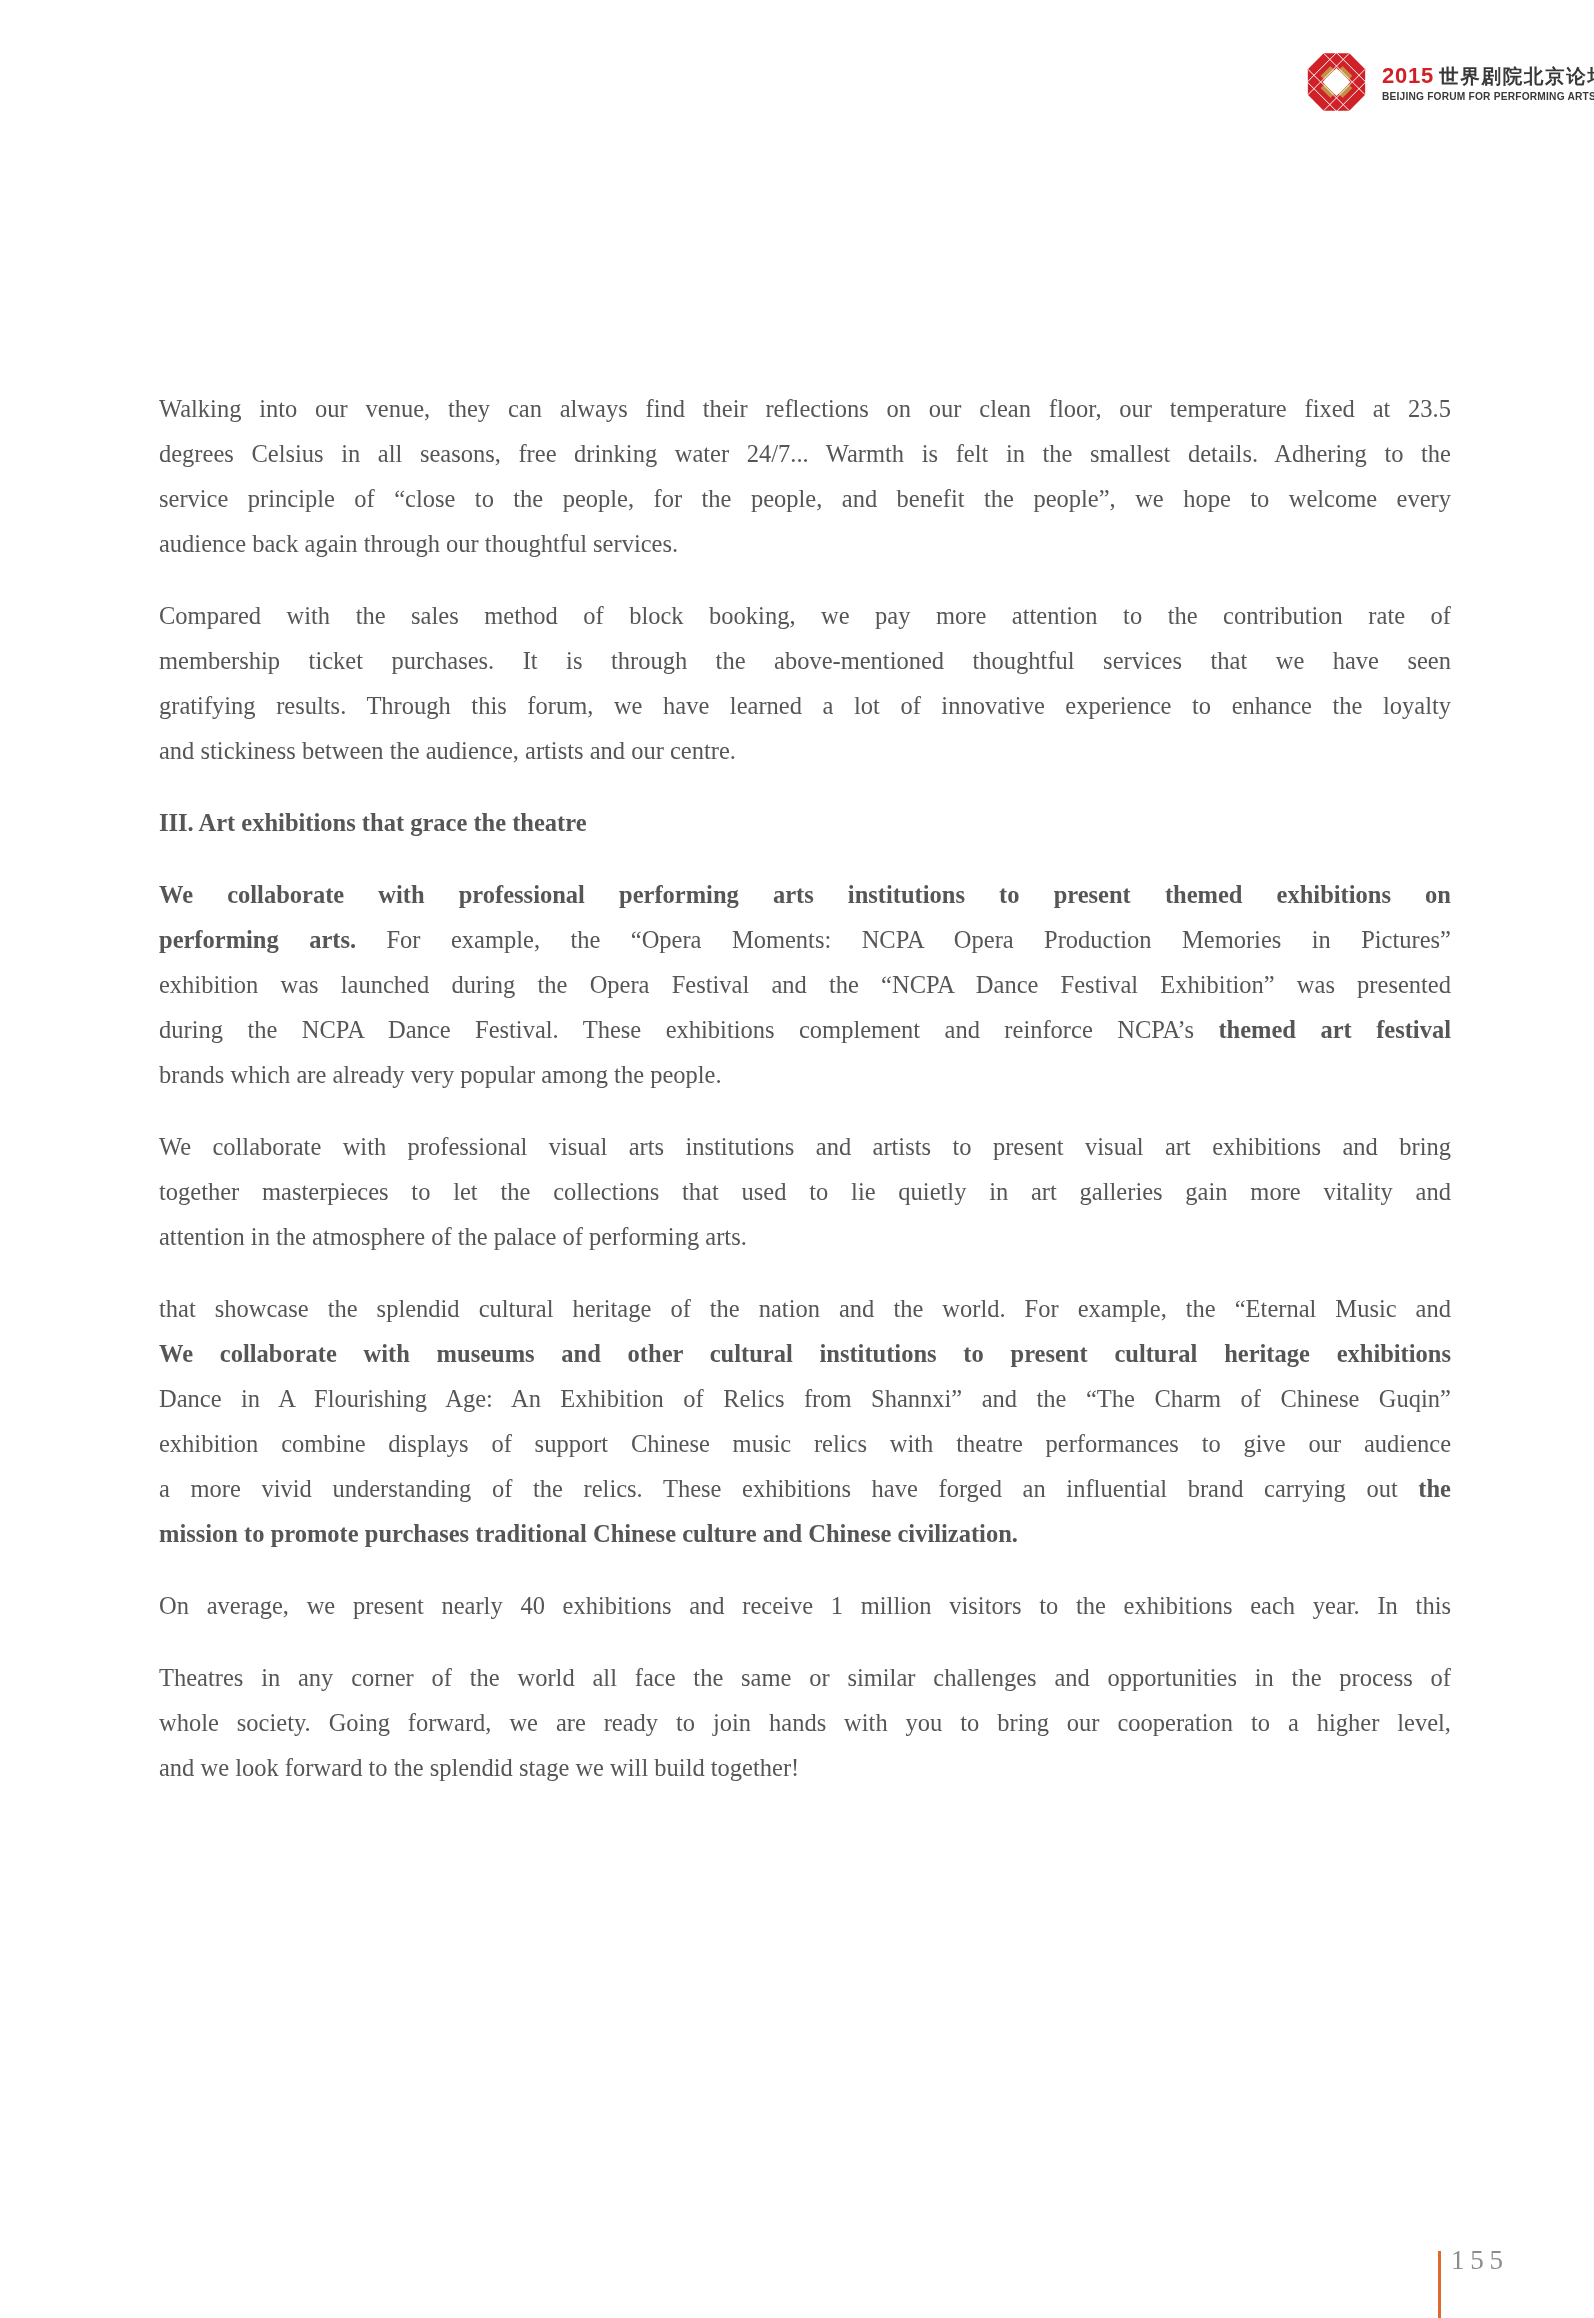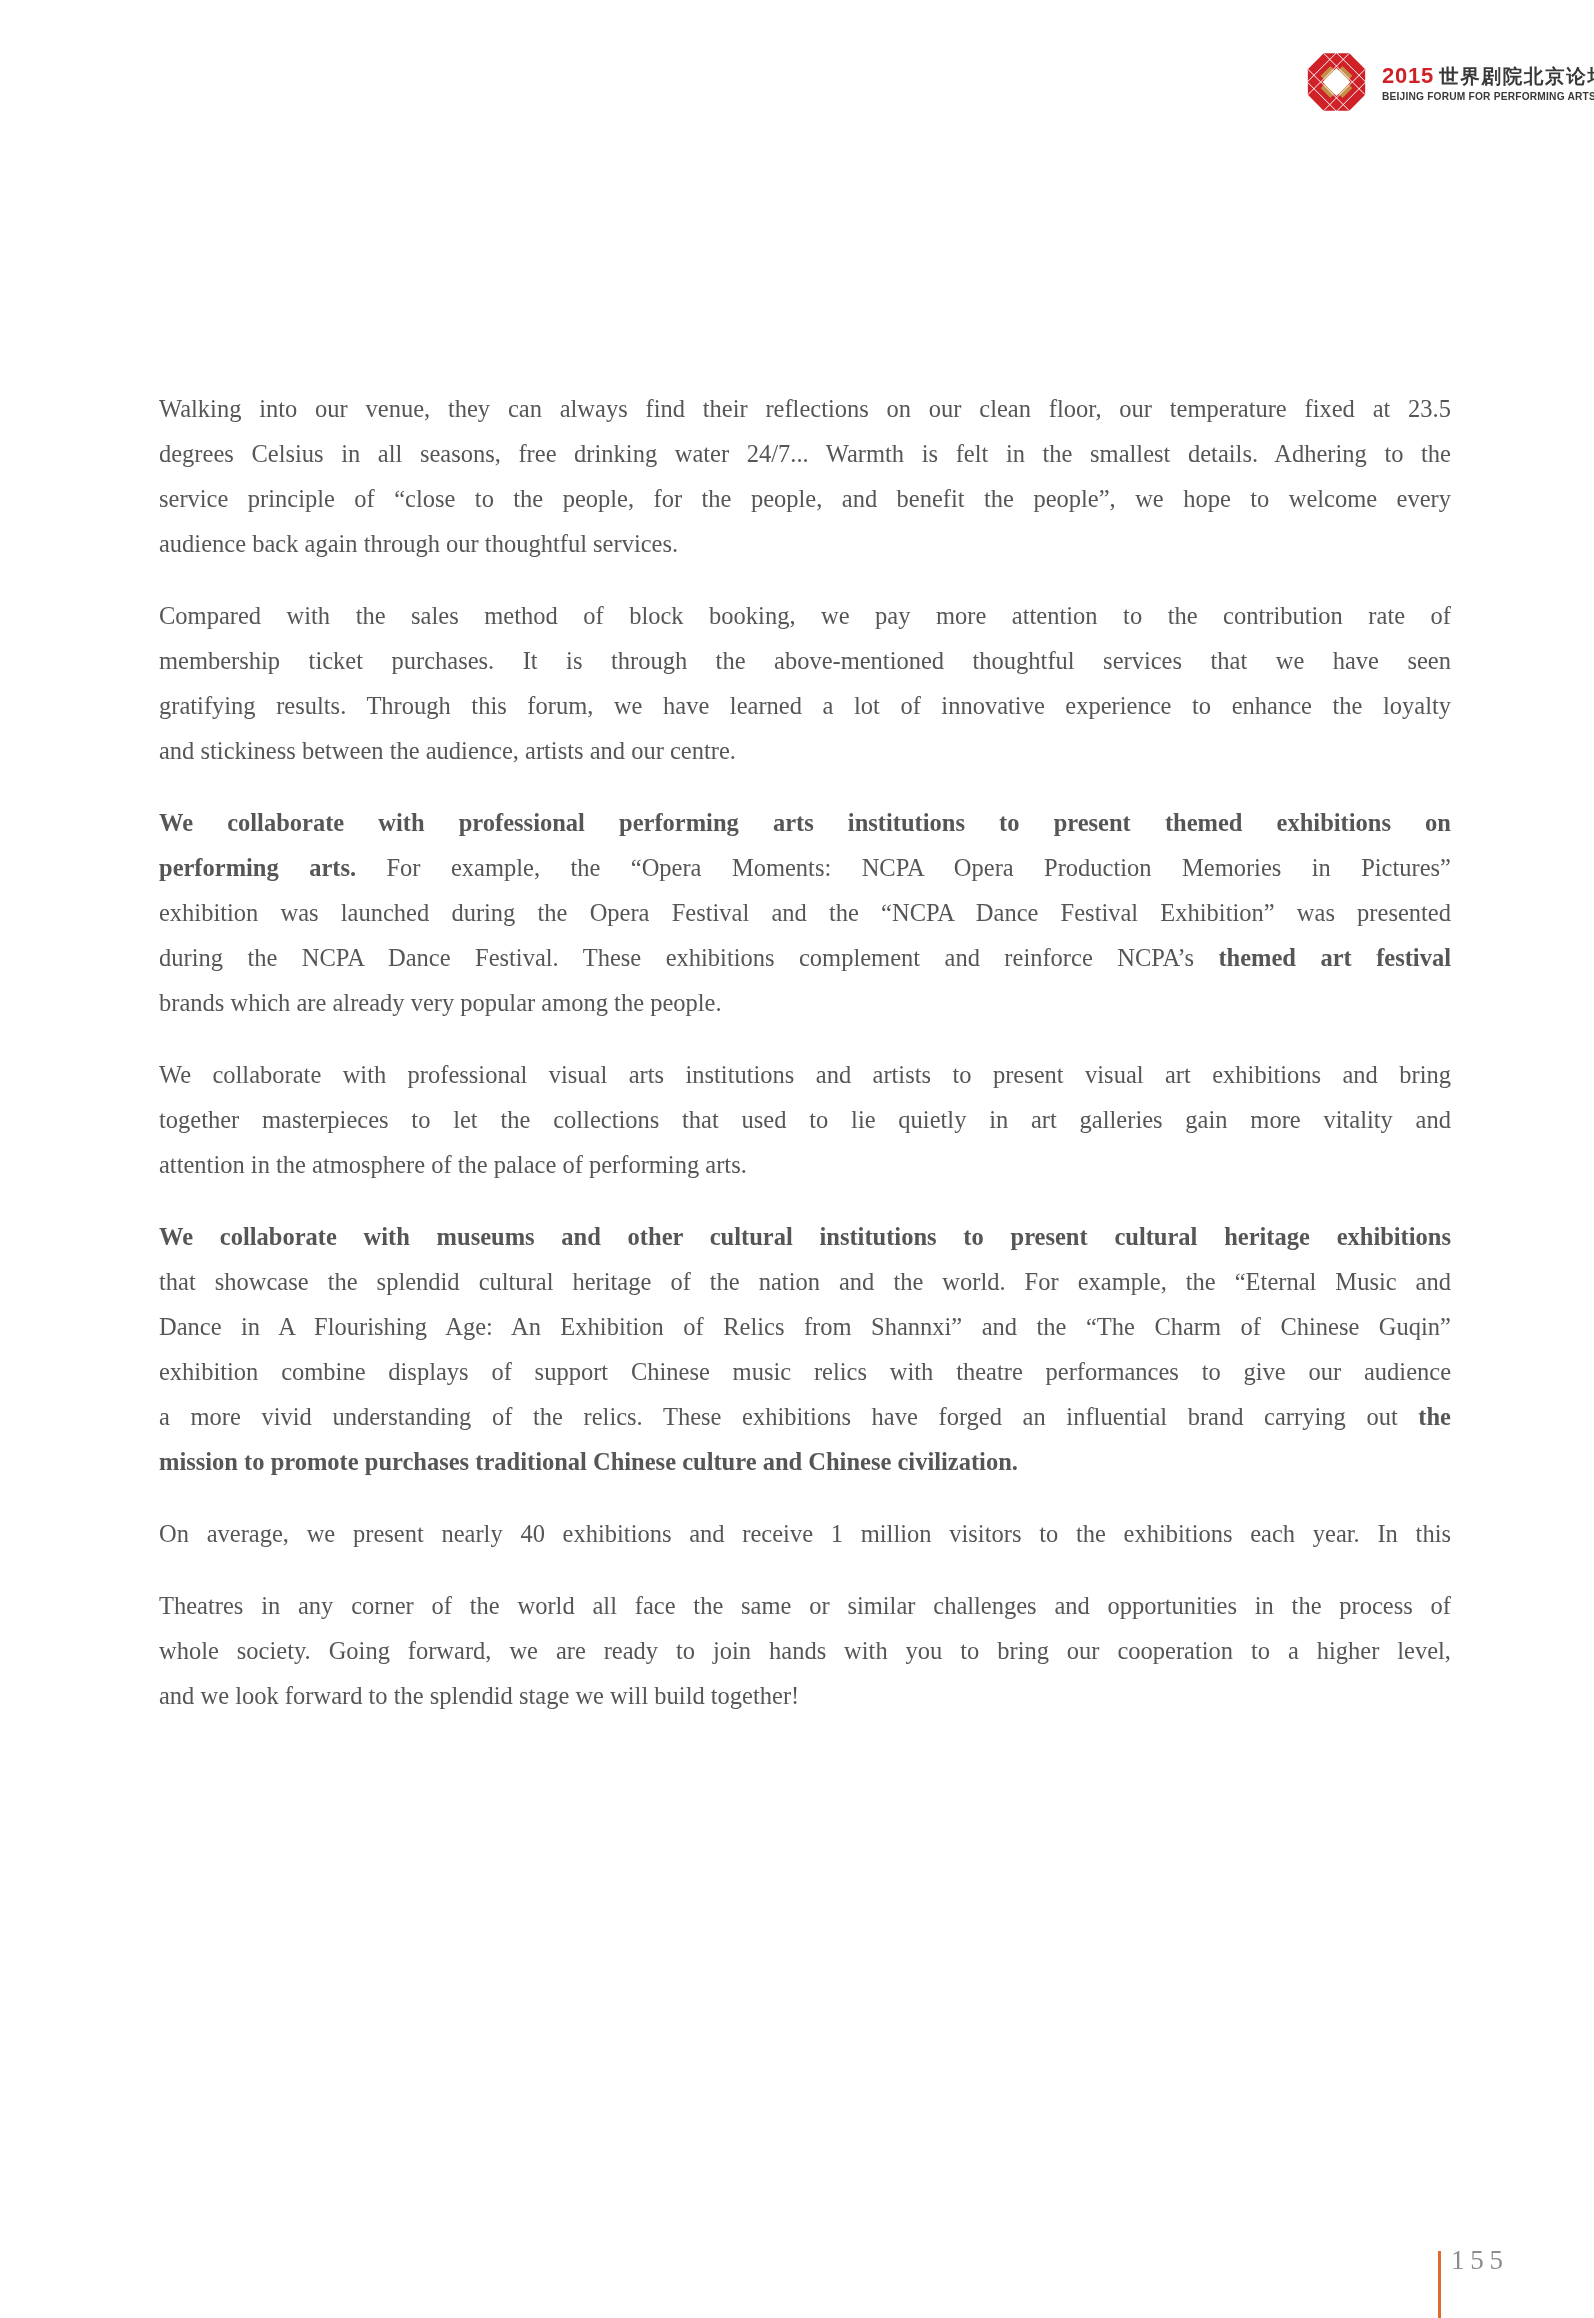--- a/index.html
+++ b/index.html
@@ -95,35 +95,38 @@
         <span class="line"><span>degrees Celsius in all seasons, free drinking water 24/7... Warmth is felt in the smallest details. Adhering to the</span></span>
         <span class="line"><span>service principle of “close to the people, for the people, and benefit the people”, we hope to welcome every</span></span>
         <span class="line last"><span>audience back again through our thoughtful services.</span></span>
       </p>
       <p>
         <span class="line"><span>Compared with the sales method of block booking, we pay more attention to the contribution rate of</span></span>
         <span class="line"><span>membership ticket purchases. It is through the above-mentioned thoughtful services that we have seen</span></span>
         <span class="line"><span>gratifying results. Through this forum, we have learned a lot of innovative experience to enhance the loyalty</span></span>
         <span class="line last"><span>and stickiness between the audience, artists and our centre.</span></span>
       </p>
+      <h3>
+        <span class="line last"><span class="b">III. Art exhibitions that grace the theatre</span></span>
+      </h3>
       <p>
         <span class="line"><span class="b">We collaborate with professional performing arts institutions to present themed exhibitions on</span></span>
         <span class="line"><span class="b">performing arts.</span><span> For example, the “Opera Moments: NCPA Opera Production Memories in Pictures”</span></span>
         <span class="line"><span>exhibition was launched during the Opera Festival and the “NCPA Dance Festival Exhibition” was presented</span></span>
         <span class="line"><span>during the NCPA Dance Festival. These exhibitions complement and reinforce NCPA’s </span><span class="b">themed art festival</span></span>
         <span class="line last"><span>brands which are already very popular among the people.</span></span>
       </p>
       <p>
         <span class="line"><span>We collaborate with professional visual arts institutions and artists to present visual art exhibitions and bring</span></span>
         <span class="line"><span>together masterpieces to let the collections that used to lie quietly in art galleries gain more vitality and</span></span>
         <span class="line last"><span>attention in the atmosphere of the palace of performing arts.</span></span>
       </p>
       <p>
+        <span class="line"><span>that showcase the splendid cultural heritage of the nation and the world. For example, the “Eternal Music and</span></span>
         <span class="line"><span class="b">We collaborate with museums and other cultural institutions to present cultural heritage exhibitions</span></span>
-        <span class="line"><span>that showcase the splendid cultural heritage of the nation and the world. For example, the “Eternal Music and</span></span>
         <span class="line"><span>Dance in A Flourishing Age: An Exhibition of Relics from Shannxi” and the “The Charm of Chinese Guqin”</span></span>
         <span class="line"><span>exhibition combine displays of support Chinese music relics with theatre performances to give our audience</span></span>
         <span class="line"><span>a more vivid understanding of the relics. These exhibitions have forged an influential brand carrying out </span><span class="b">the</span></span>
         <span class="line last"><span class="b">mission to promote purchases traditional Chinese culture and Chinese civilization.</span></span>
       </p>
       <p>
         <span class="line"><span>On average, we present nearly 40 exhibitions and receive 1 million visitors to the exhibitions each year. In this</span></span>
       </p>
       <p>
         <span class="line"><span>Theatres in any corner of the world all face the same or similar challenges and opportunities in the process of</span></span>

